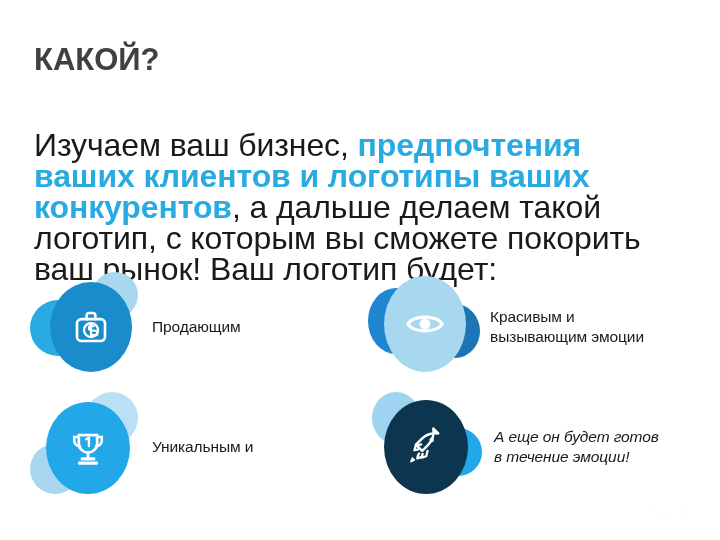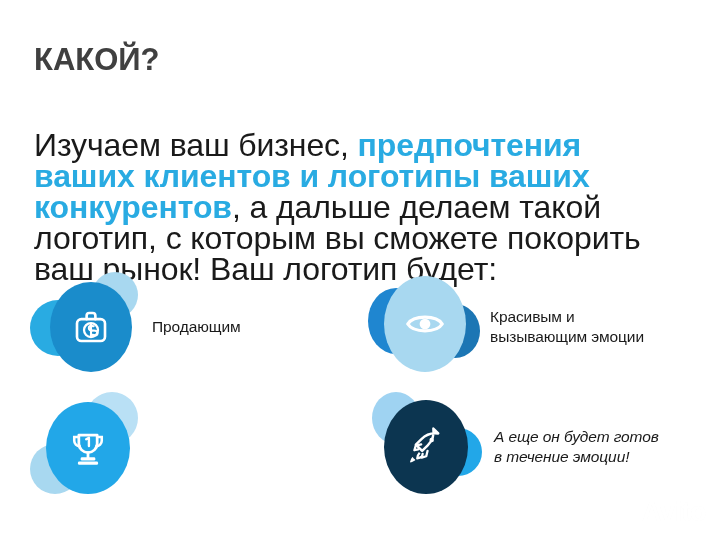--- a/index.html
+++ b/index.html
@@ -185,20 +185,21 @@
               <path d="M34 12 h5 v4 a6 6 0 0 1 -6 6" fill="none" stroke="#ffffff" stroke-width="2.8" stroke-linecap="round"></path>
               <line x1="24" y1="29" x2="24" y2="34" stroke="#ffffff" stroke-width="3" stroke-linecap="round"></line>
               <rect x="16" y="34" width="16" height="3.6" rx="1.4" fill="#ffffff"></rect>
               <rect x="13" y="38.6" width="22" height="3.6" rx="1.4" fill="#ffffff"></rect>
               <path d="M22 14.5 l3 -1.6 v9" fill="none" stroke="#ffffff" stroke-width="2.6" stroke-linecap="round" stroke-linejoin="round"></path>
             </svg>
           </span>
         </div>
       </div>
       <div class="feature-label">
+        <div>Уникальным и</div>
       </div>
     </div>
 
     <div class="feature feature-4">
       <div class="cluster">
         <div class="blob blob-back" style="left:0px; top:0px; width:48px; height:52px; background:#9fd3f2;"></div>
         <div class="blob blob-back2" style="left:62px; top:36px; width:48px; height:48px; background:#22a7e8;"></div>
         <div class="blob blob-main" style="left:12px; top:8px; width:84px; height:94px; background:#0c3550;">
           <span>
             <svg class="icon-svg" width="42" height="42" viewBox="0 0 48 48">

